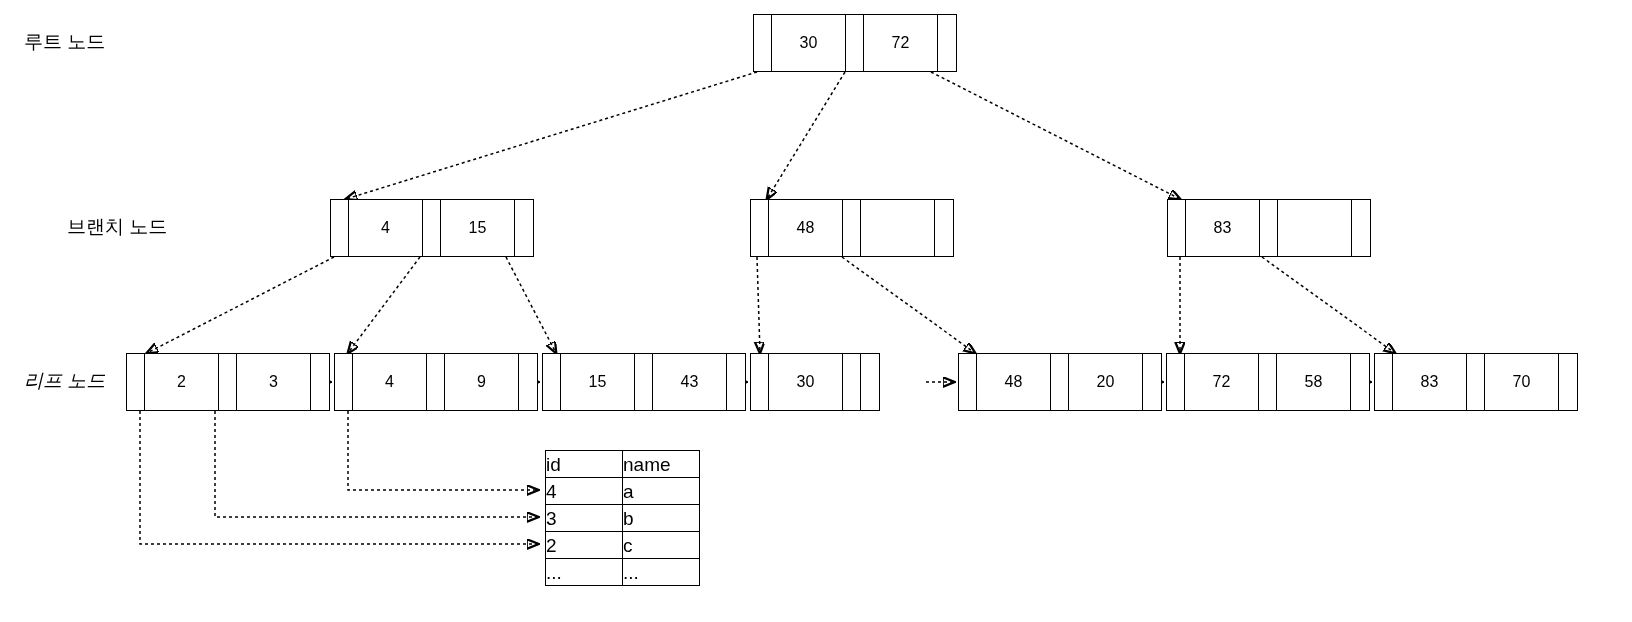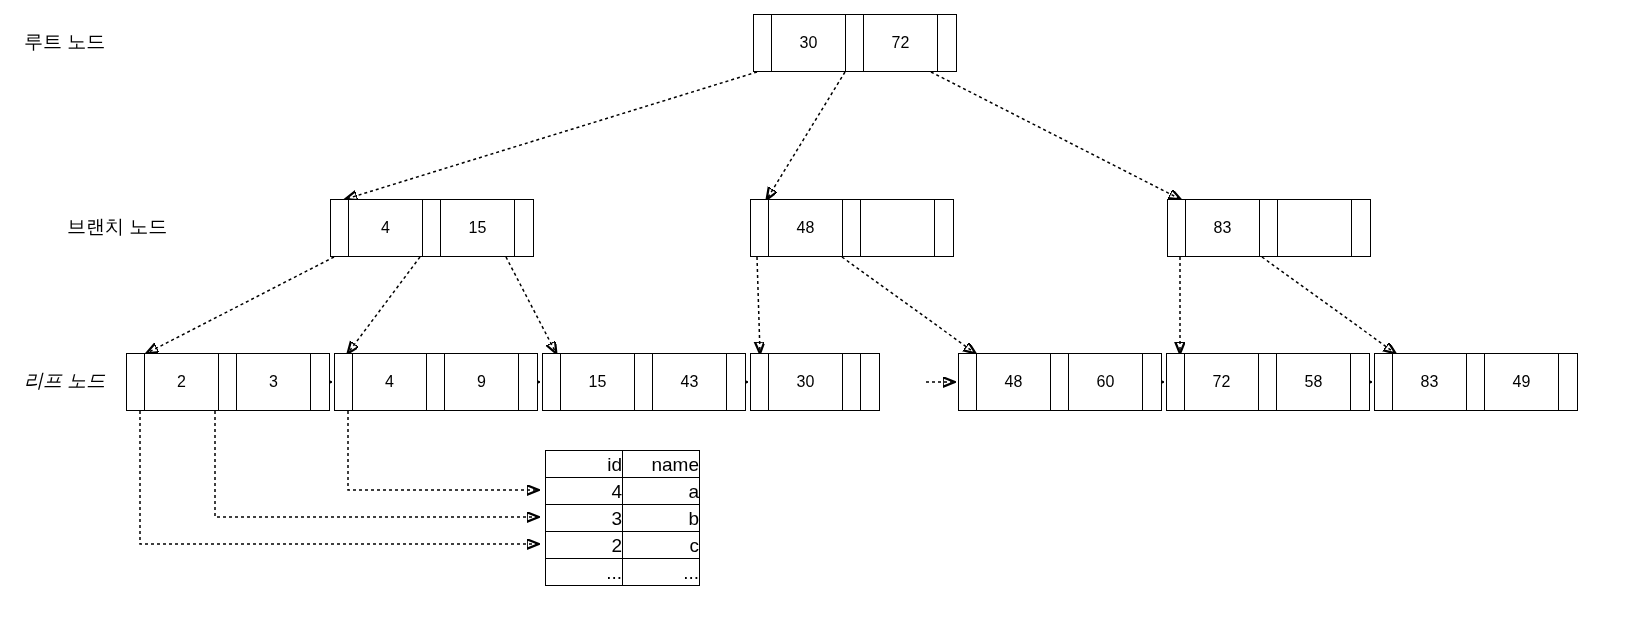--- a/index.html
+++ b/index.html
@@ -69,21 +69,21 @@
   
   .rec-table {
     position: absolute;
     border-collapse: collapse;
     background: #fff;
   }
   .rec-table td, .rec-table th {
     border: 1.4px solid #000;
     width: 76px;
     height: 26px;
-    text-align: right;
+    text-align: left;
     font-size: 19px;
     font-weight: normal;
     color: #000;
     padding: 0;
     line-height: 1;
   }
 </style>
 </head>
 <body>
 
@@ -190,37 +190,37 @@
     <div class="cell ptr"></div>
     <div class="cell key">30</div>
     <div class="cell ptr"></div>
     <div class="cell ptr"></div>
   </div>
 
   <div class="node" style="left:958px; top:353px;">
     <div class="cell ptr"></div>
     <div class="cell key">48</div>
     <div class="cell ptr"></div>
-    <div class="cell key">60</div>
+    <div class="cell key">20</div>
     <div class="cell ptr"></div>
   </div>
 
   <div class="node" style="left:1166px; top:353px;">
     <div class="cell ptr"></div>
     <div class="cell key">72</div>
     <div class="cell ptr"></div>
     <div class="cell key">58</div>
     <div class="cell ptr"></div>
   </div>
 
   <div class="node" style="left:1374px; top:353px;">
     <div class="cell ptr"></div>
     <div class="cell key">83</div>
     <div class="cell ptr"></div>
-    <div class="cell key">49</div>
+    <div class="cell key">70</div>
     <div class="cell ptr"></div>
   </div>
 
   <table class="rec-table" style="left:545px; top:450px;">
     <thead>
       <tr>
         <th>id</th>
         <th>name</th>
       </tr>
     </thead>

